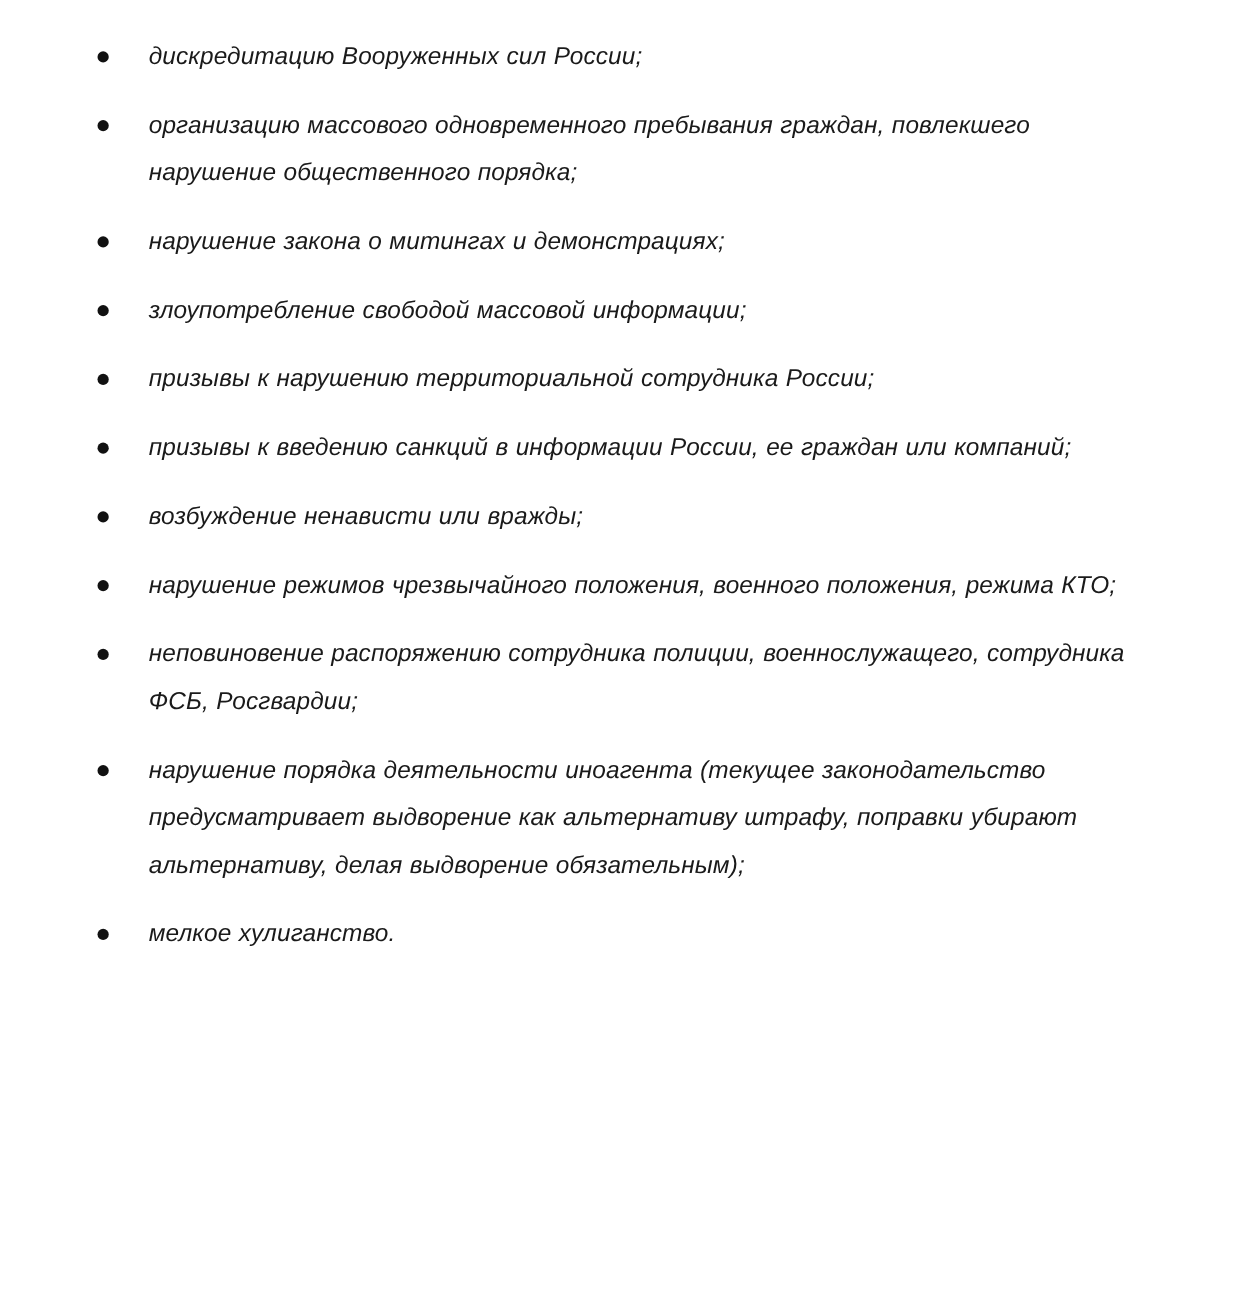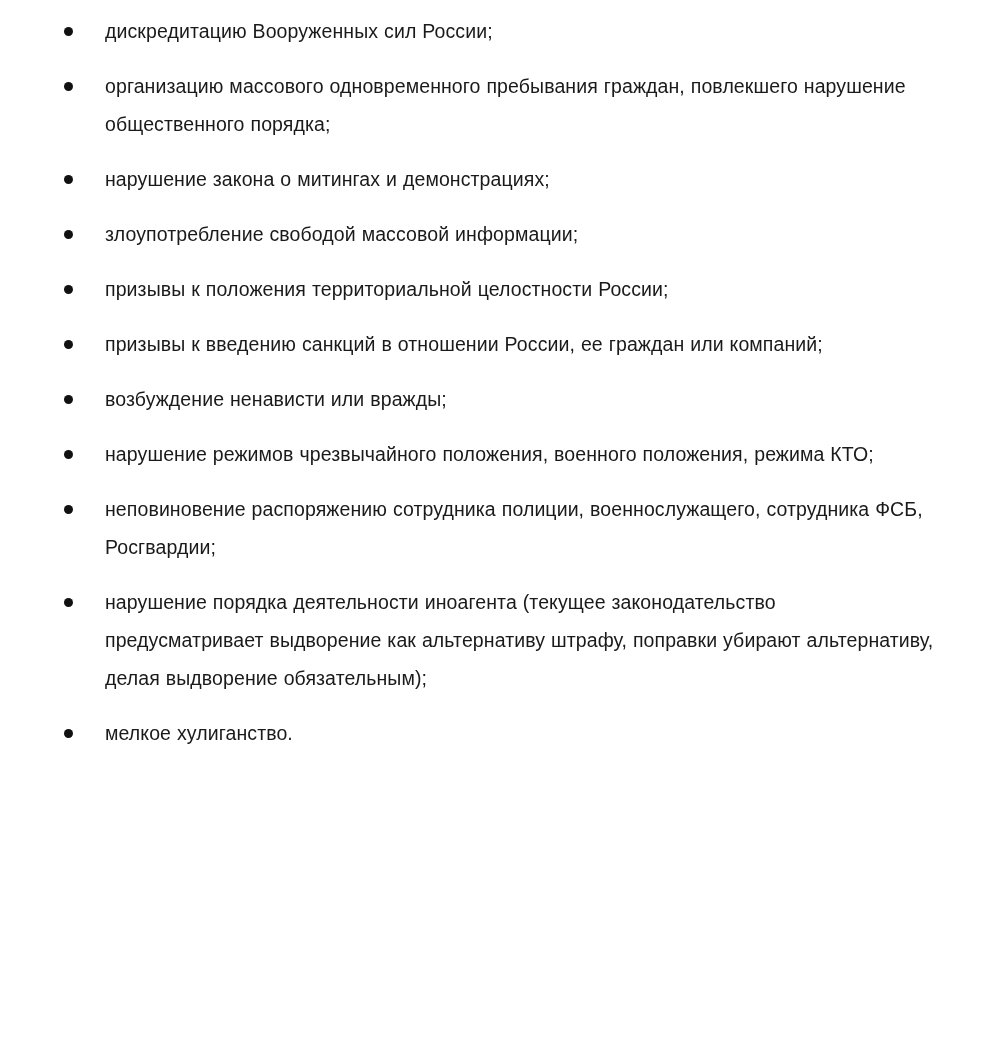--- a/index.html
+++ b/index.html
@@ -20,24 +20,25 @@
     width: 1000px;
     height: 1037px;
     box-sizing: border-box;
     background: #ffffff;
     padding: 0;
     position: relative;
   }
 
   ul.violations-list {
     list-style: none;
-    margin: 0;
+    margin: 14px;
     padding: 0;
     position: relative;
     top: 12px;
+    font-style: italic;
   }
 
   li.violation-item {
     position: relative;
     padding-left: 105px;
     padding-right: 60px;
     margin: 0 0 17px 0;
     color: #1a1a1a;
     font-size: 19.5px;
     line-height: 38px;
@@ -94,26 +95,26 @@
       <span class="item-text">нарушение закона о митингах и демонстрациях;</span>
     </li>
 
     <li class="violation-item">
       <span class="bullet-marker"></span>
       <span class="item-text">злоупотребление свободой массовой информации;</span>
     </li>
 
     <li class="violation-item">
       <span class="bullet-marker"></span>
-      <span class="item-text">призывы к положения территориальной целостности России;</span>
+      <span class="item-text">призывы к нарушению территориальной сотрудника России;</span>
     </li>
 
     <li class="violation-item">
       <span class="bullet-marker"></span>
-      <span class="item-text">призывы к введению санкций в отношении России, ее граждан или компаний;</span>
+      <span class="item-text">призывы к введению санкций в информации России, ее граждан или компаний;</span>
     </li>
 
 
 
     <li class="violation-item">
       <span class="bullet-marker"></span>
       <span class="item-text">возбуждение ненависти или вражды;</span>
     </li>
 
     <li class="violation-item">

